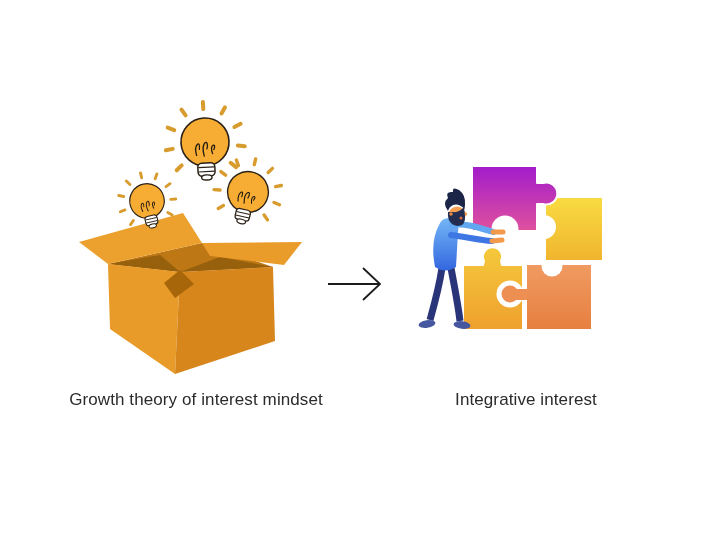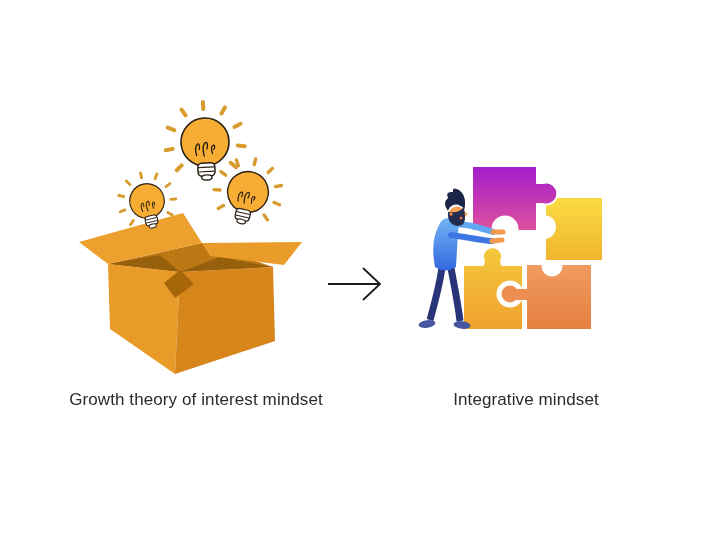--- a/index.html
+++ b/index.html
@@ -128,16 +128,16 @@
         <g>
           <circle cx="50.5" cy="74" r="1.8" fill="#F5A054"></circle>
           <circle cx="42" cy="75" r="8.6" fill="#F5A054"></circle>
           <path d="M33,72 Q32,84 42,86 Q51,86 50,76 L49,67 Q44,73 38,72 Z" fill="#232D52"></path>
           <circle cx="46" cy="78" r="1.5" fill="#E06A38"></circle>
           <path d="M33,71 Q27,63 33,58 Q30,51 38,52 Q37,46 44,50 Q51,55 50,65 L49.5,69 Q44,63 38,65 Q34,67 33,71 Z" fill="#1B2547"></path>
           <circle cx="36" cy="74" r="1.7" fill="#E8893F"></circle>
         </g>
       </g>
     </svg>
-    <figcaption class="label label-right">Integrative mindset</figcaption>
+    <figcaption class="label label-right">Integrative interest</figcaption>
   </figure>
 
 </div>
 
 </body></html>

